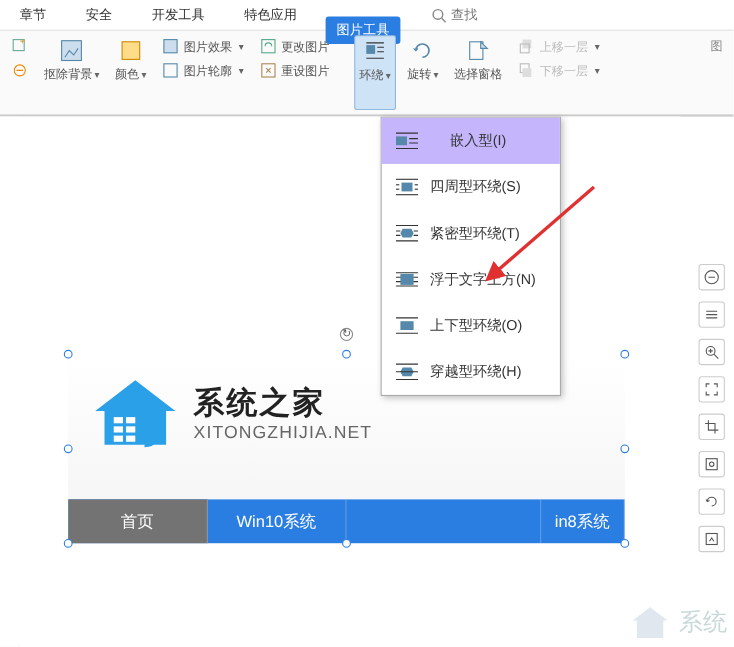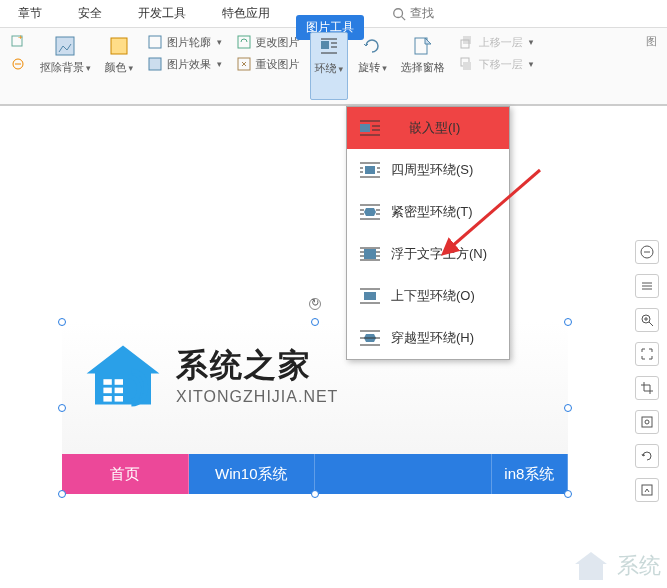--- a/index.html
+++ b/index.html
@@ -10,21 +10,21 @@
 .tabbar .tab.active { background: #2a7de1; color: #fff; border-radius: 3px; margin-top: 28px; }
 .tabbar .search-wrap { margin-left: 12px; display: flex; align-items: center; gap: 4px; color: #888; }
 .tabbar .search-icon { width: 14px; height: 14px; }
 .tabbar input { border: none; outline: none; font-size: 12px; width: 60px; font-family: Liberation Mono, monospace; }
 
 .ribbon { height: 78px; border-bottom: 2px solid #ccc; display: flex; padding: 4px 6px; gap: 6px; background: #fafafa; font-size: 11px; color: #555; }
 .ribbon .btn-big { display: flex; flex-direction: column; align-items: center; gap: 2px; padding: 2px 4px; cursor: pointer; }
 .ribbon .btn-big svg { width: 24px; height: 24px; }
 .ribbon .btn-sm { display: flex; align-items: center; gap: 4px; padding: 2px 4px; cursor: pointer; white-space: nowrap; }
 .ribbon .btn-sm svg { width: 16px; height: 16px; }
-.ribbon .btn-big.active { background: #cfe3f7; border: 1px solid #8fb8e0; border-radius: 2px; }
+.ribbon .btn-big.active { background: #cfe3f7; border: 1px solid #8fb8e0; border-radius: 2px; margin-left: 12px; }
 .ribbon .col { display: flex; flex-direction: column; gap: 2px; }
 .dd::after { content: "▾"; font-size: 9px; margin-left: 2px; color: #666; }
 
 .canvas { position: absolute; left: 0; top: 106px; right: 48px; bottom: 0; background: #fff; }
 .ruler-v { position: absolute; left: 0; top: 106px; width: 18px; bottom: 0; background: #f0f0f0; border-right: 1px solid #ddd; }
 .mini-toolbar { position: absolute; right: 0; top: 240px; width: 40px; display: flex; flex-direction: column; gap: 10px; align-items: center; }
 .mini-toolbar .mbtn { width: 24px; height: 24px; border: 1px solid #ccc; border-radius: 3px; display: flex; align-items: center; justify-content: center; cursor: pointer; background: #fff; }
 .mini-toolbar .mbtn svg { width: 14px; height: 14px; stroke: #555; }
 
 .sel-box { position: absolute; left: 62px; top: 216px; width: 506px; height: 172px; }
@@ -33,29 +33,29 @@
 .h-bl { left: -4px; bottom: -4px; } .h-br { right: -4px; bottom: -4px; }
 .h-tm { left: 50%; top: -4px; margin-left: -4px; } .h-bm { left: 50%; bottom: -4px; margin-left: -4px; }
 .h-ml { left: -4px; top: 50%; margin-top: -4px; } .h-mr { right: -4px; top: 50%; margin-top: -4px; }
 .rot { position: absolute; left: 50%; top: -24px; margin-left: -6px; width: 12px; height: 12px; border: 1px solid #888; border-radius: 50%; background: #fff; }
 .rot::before { content: "↻"; position: absolute; font-size: 10px; left: 1px; top: -2px; color: #555; }
 
 .img-content { width: 100%; height: 100%; background: linear-gradient(#fff, #f3f3f3); position: relative; overflow: hidden; }
 .logo { position: absolute; left: 18px; top: 18px; display: flex; align-items: center; gap: 10px; }
 .logo svg { width: 86px; height: 70px; }
 .logo-text { display: flex; flex-direction: column; }
-.logo-cn { font-size: 32px; font-weight: bold; color: #222; letter-spacing: 2px; }
+.logo-cn { font-size: 28px; font-weight: bold; color: #222; letter-spacing: 2px; }
 .logo-en { font-size: 16px; color: #666; letter-spacing: 1px; }
 .img-tabs { position: absolute; left: 0; right: 0; bottom: 0; height: 40px; background: #2a7de1; display: flex; }
 .img-tab { flex: 1; display: flex; align-items: center; justify-content: center; color: #fff; font-size: 15px; border-right: 1px solid rgba(255,255,255,0.25); }
-.img-tab:first-child { background: #ec4899; }
+.img-tab:first-child { background: #737373; }
 
 .dropdown { position: absolute; left: 346px; top: 106px; width: 164px; background: #fff; border: 1px solid #aaa; box-shadow: 2px 2px 6px rgba(0,0,0,0.25); z-index: 50; }
 .dropdown .ditem { display: flex; align-items: center; gap: 10px; padding: 12px 12px; font-size: 13px; color: #333; cursor: pointer; }
-.dropdown .ditem.first { background: #ef4444; gap: 28px; }
+.dropdown .ditem.first { background: #c4b5fd; gap: 28px; }
 .dropdown .ditem.hl { outline: 2px solid #e03030; outline-offset: -2px; }
 .dropdown .ditem svg { width: 22px; height: 18px; flex-shrink: 0; }
 
 .arrow { position: absolute; left: 430px; top: 160px; z-index: 60; pointer-events: none; }
 
 .watermark { position: absolute; right: 6px; bottom: 6px; opacity: 0.45; display: flex; align-items: center; gap: 6px; }
 .watermark svg { width: 40px; height: 32px; }
 .watermark span { font-size: 22px; font-weight: normal; color: #8aa; }
 </style>
 </head>
@@ -100,29 +100,29 @@
   </div>
   <div class="btn-big">
     <svg viewBox="0 0 24 24">
         <rect x="4" y="4" width="16" height="16" fill="#fd8" stroke="#c80"></rect>
       </svg>
     <span class="dd">颜色</span>
   </div>
   <div class="col">
     <div class="btn-sm dd">
         <svg viewBox="0 0 16 16">
+          <rect x="2" y="2" width="12" height="12" fill="#cde" stroke="#58a"></rect>
+        </svg>
+        <span>图片效果</span>
+      </div>
+    <div class="btn-sm dd">
+        <svg viewBox="0 0 16 16">
           <rect x="2" y="2" width="12" height="12" fill="none" stroke="#58a"></rect>
         </svg>
         <span>图片轮廓</span>
-      </div>
-    <div class="btn-sm dd">
-        <svg viewBox="0 0 16 16">
-          <rect x="2" y="2" width="12" height="12" fill="#cde" stroke="#58a"></rect>
-        </svg>
-        <span>图片效果</span>
       </div>
   </div>
   <div class="col">
     <div class="btn-sm">
         <svg viewBox="0 0 16 16">
           <rect x="2" y="2" width="12" height="12" fill="none" stroke="#5a8"></rect>
           <path d="M5 8 A3 3 0 1 1 11 8" fill="none" stroke="#5a8"></path>
         </svg>
         <span>更改图片</span>
       </div>

